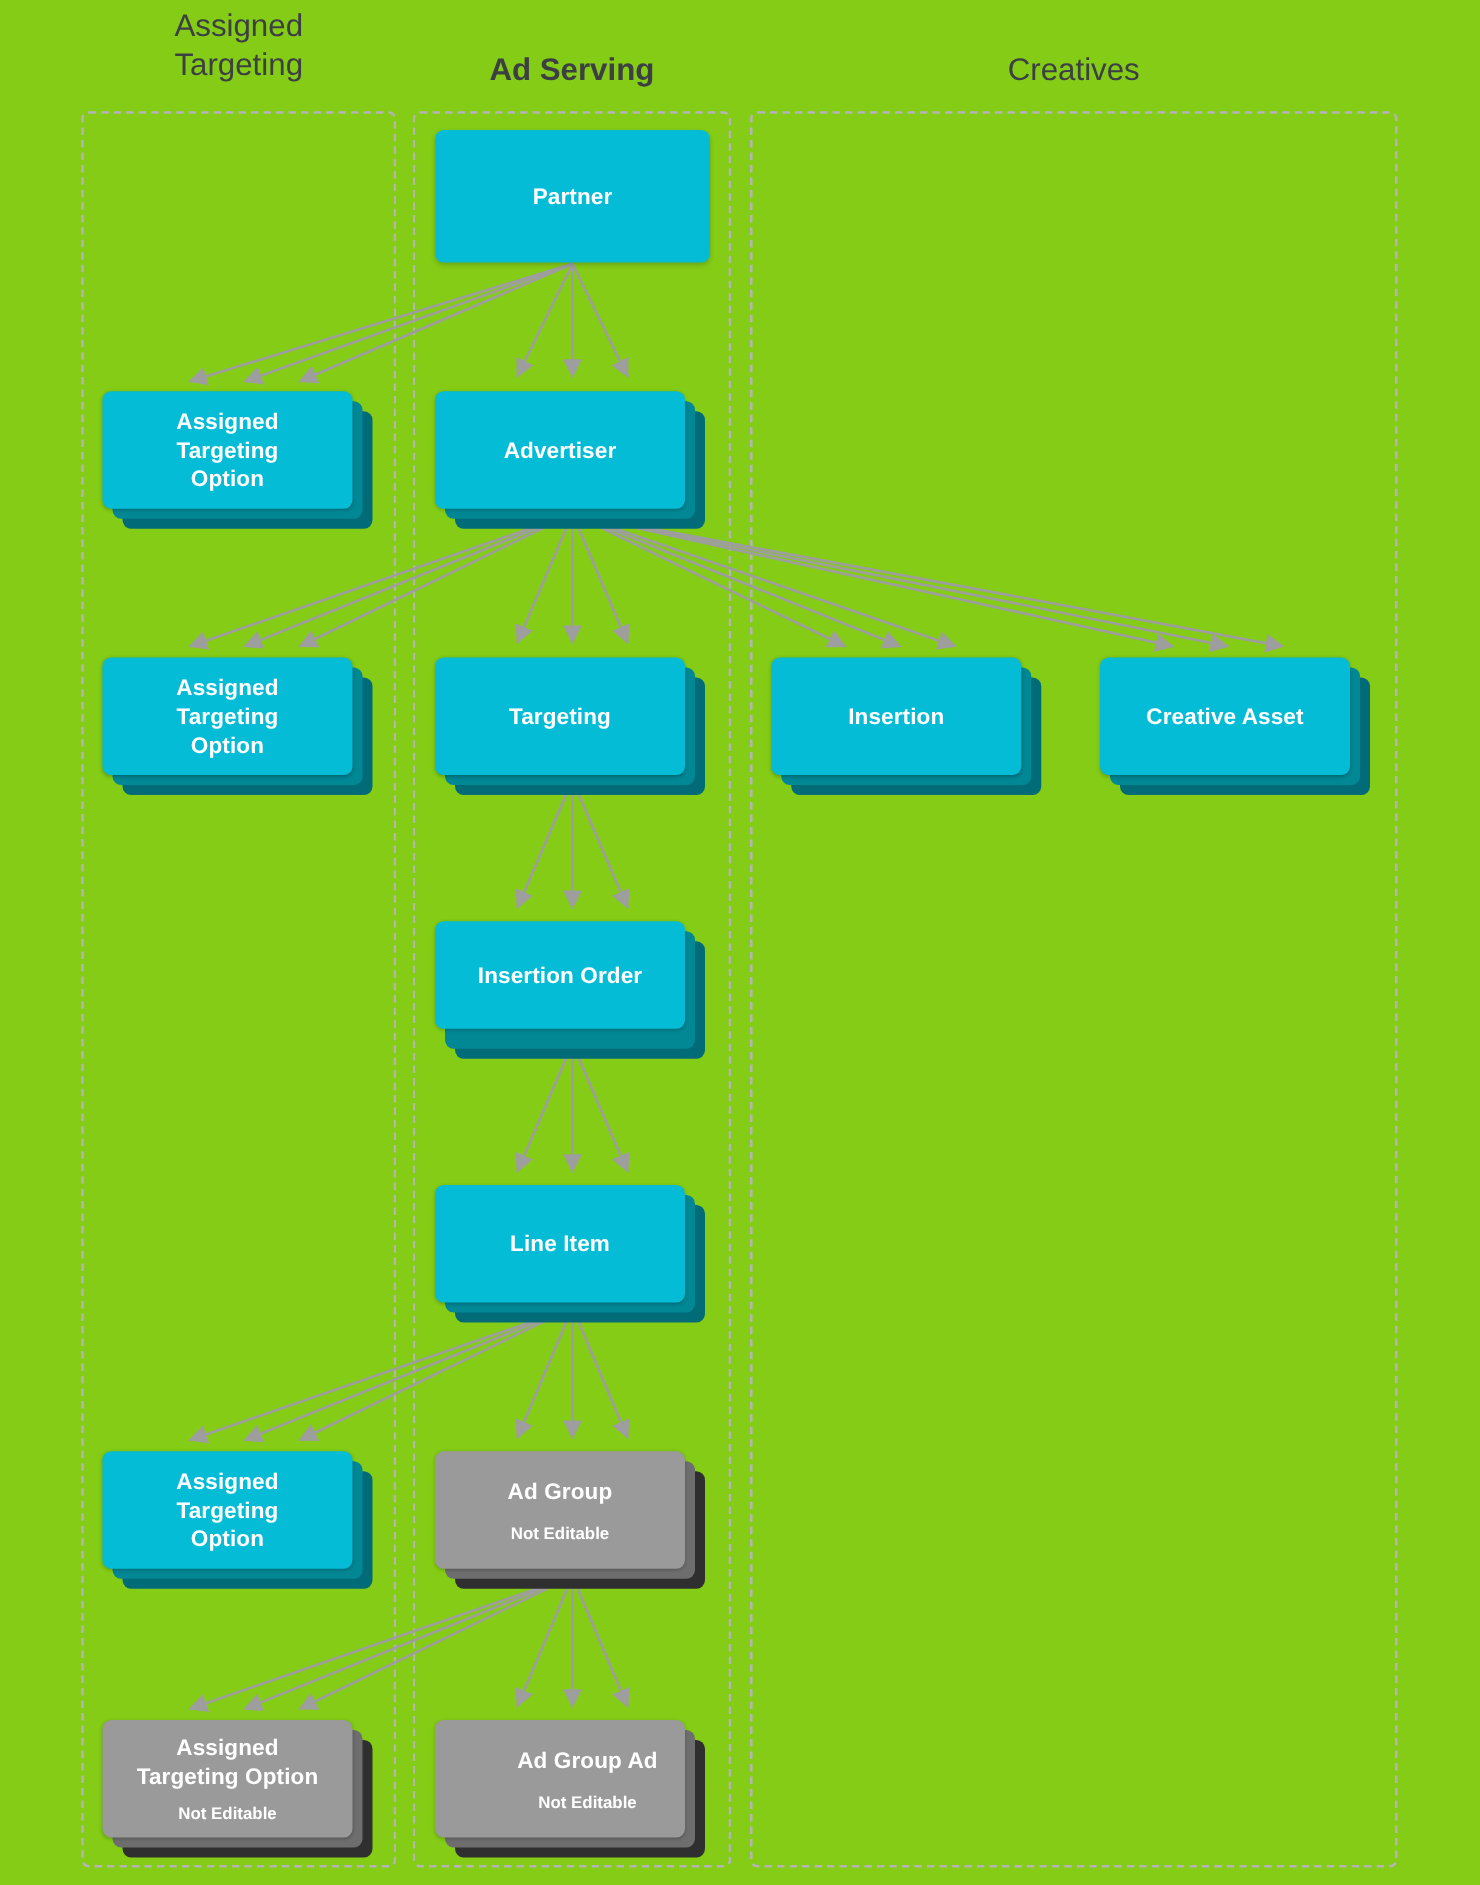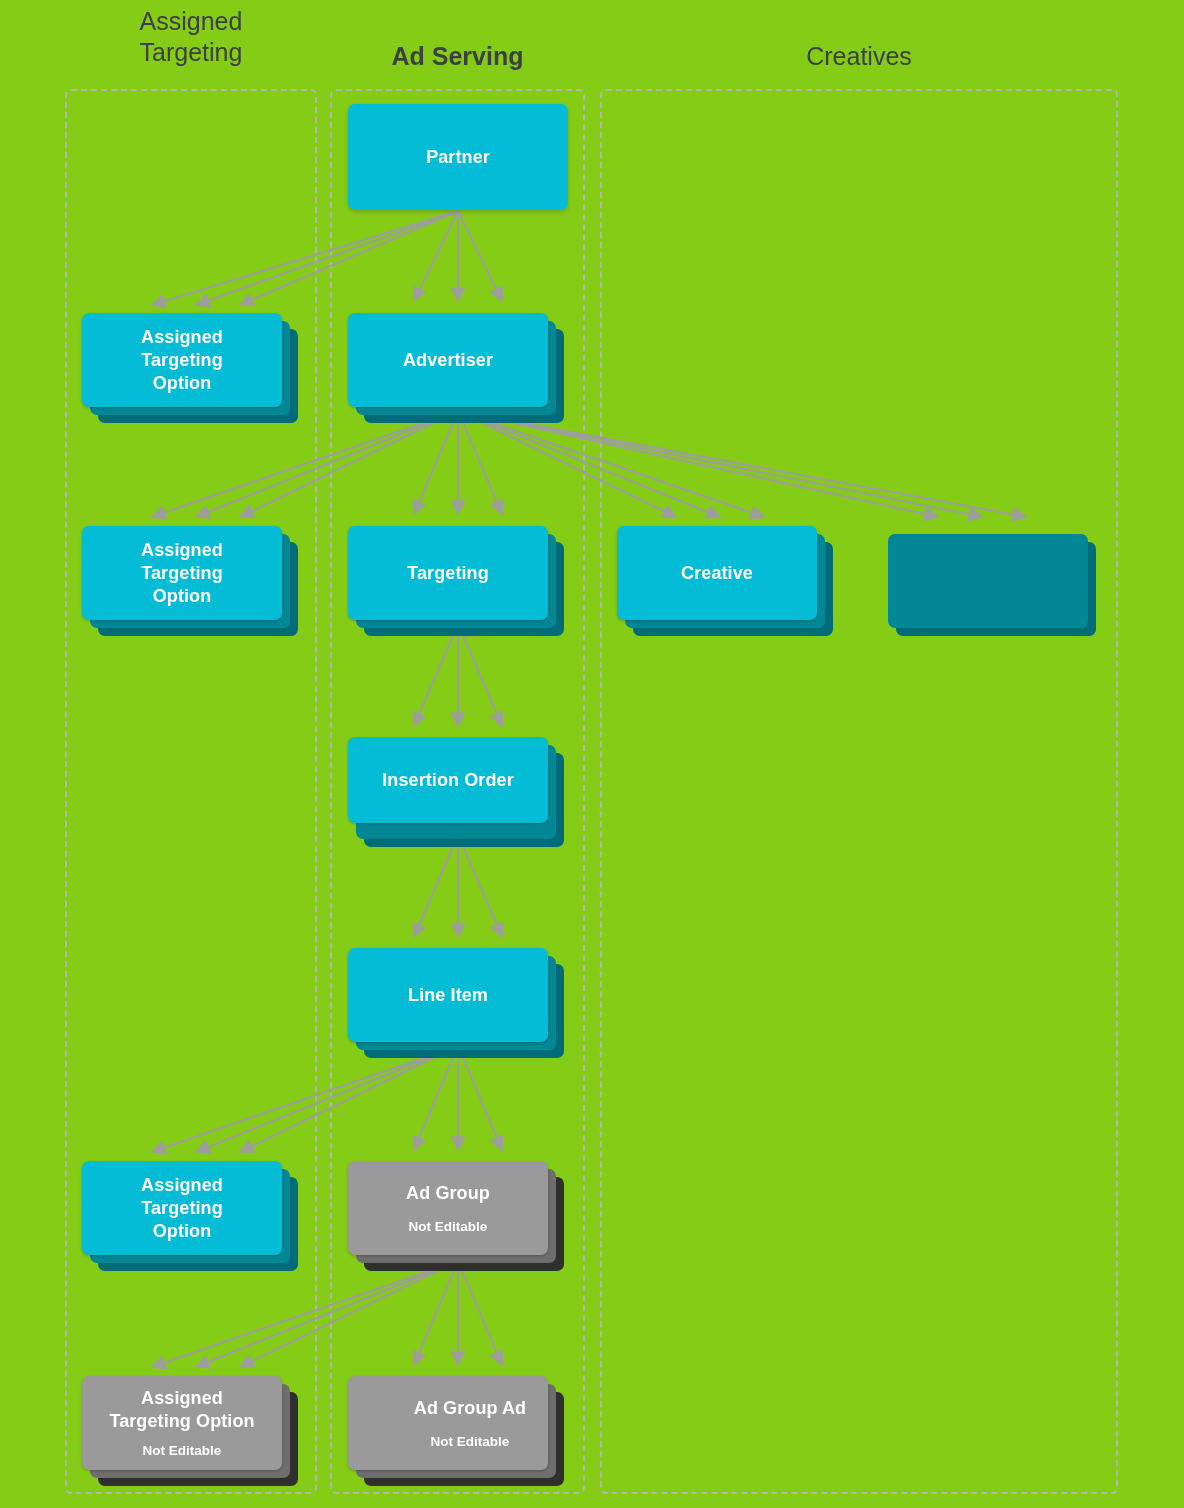--- a/index.html
+++ b/index.html
@@ -169,28 +169,33 @@
         <div>Targeting</div>
       </div>
     </div>
   </div>
 
   <div class="node cy" style="left:617px;top:526px;width:216px;height:110px;">
     <div class="lay l2" style="left:16px;top:16px;width:200px;height:94px;"></div>
     <div class="lay l1" style="left:8px;top:8px;width:200px;height:94px;"></div>
     <div class="face" style="width:200px;height:94px;">
       <div class="title">
-        <div>Creative</div>
+        <div>Insertion</div>
       </div>
     </div>
   </div>
 
   <div class="node cy" style="left:880px;top:526px;width:216px;height:110px;">
     <div class="lay l2" style="left:16px;top:16px;width:200px;height:94px;"></div>
     <div class="lay l1" style="left:8px;top:8px;width:200px;height:94px;"></div>
+    <div class="face" style="width:200px;height:94px;">
+      <div class="title">
+        <div>Creative Asset</div>
+      </div>
+    </div>
   </div>
 
   <div class="node cy" style="left:348px;top:737px;width:216px;height:110px;">
     <div class="lay l2" style="left:16px;top:16px;width:200px;height:94px;"></div>
     <div class="lay l1" style="left:8px;top:8px;width:200px;height:94px;"></div>
     <div class="face" style="width:200px;height:86px;">
       <div class="title">
         <div>Insertion Order</div>
       </div>
     </div>

